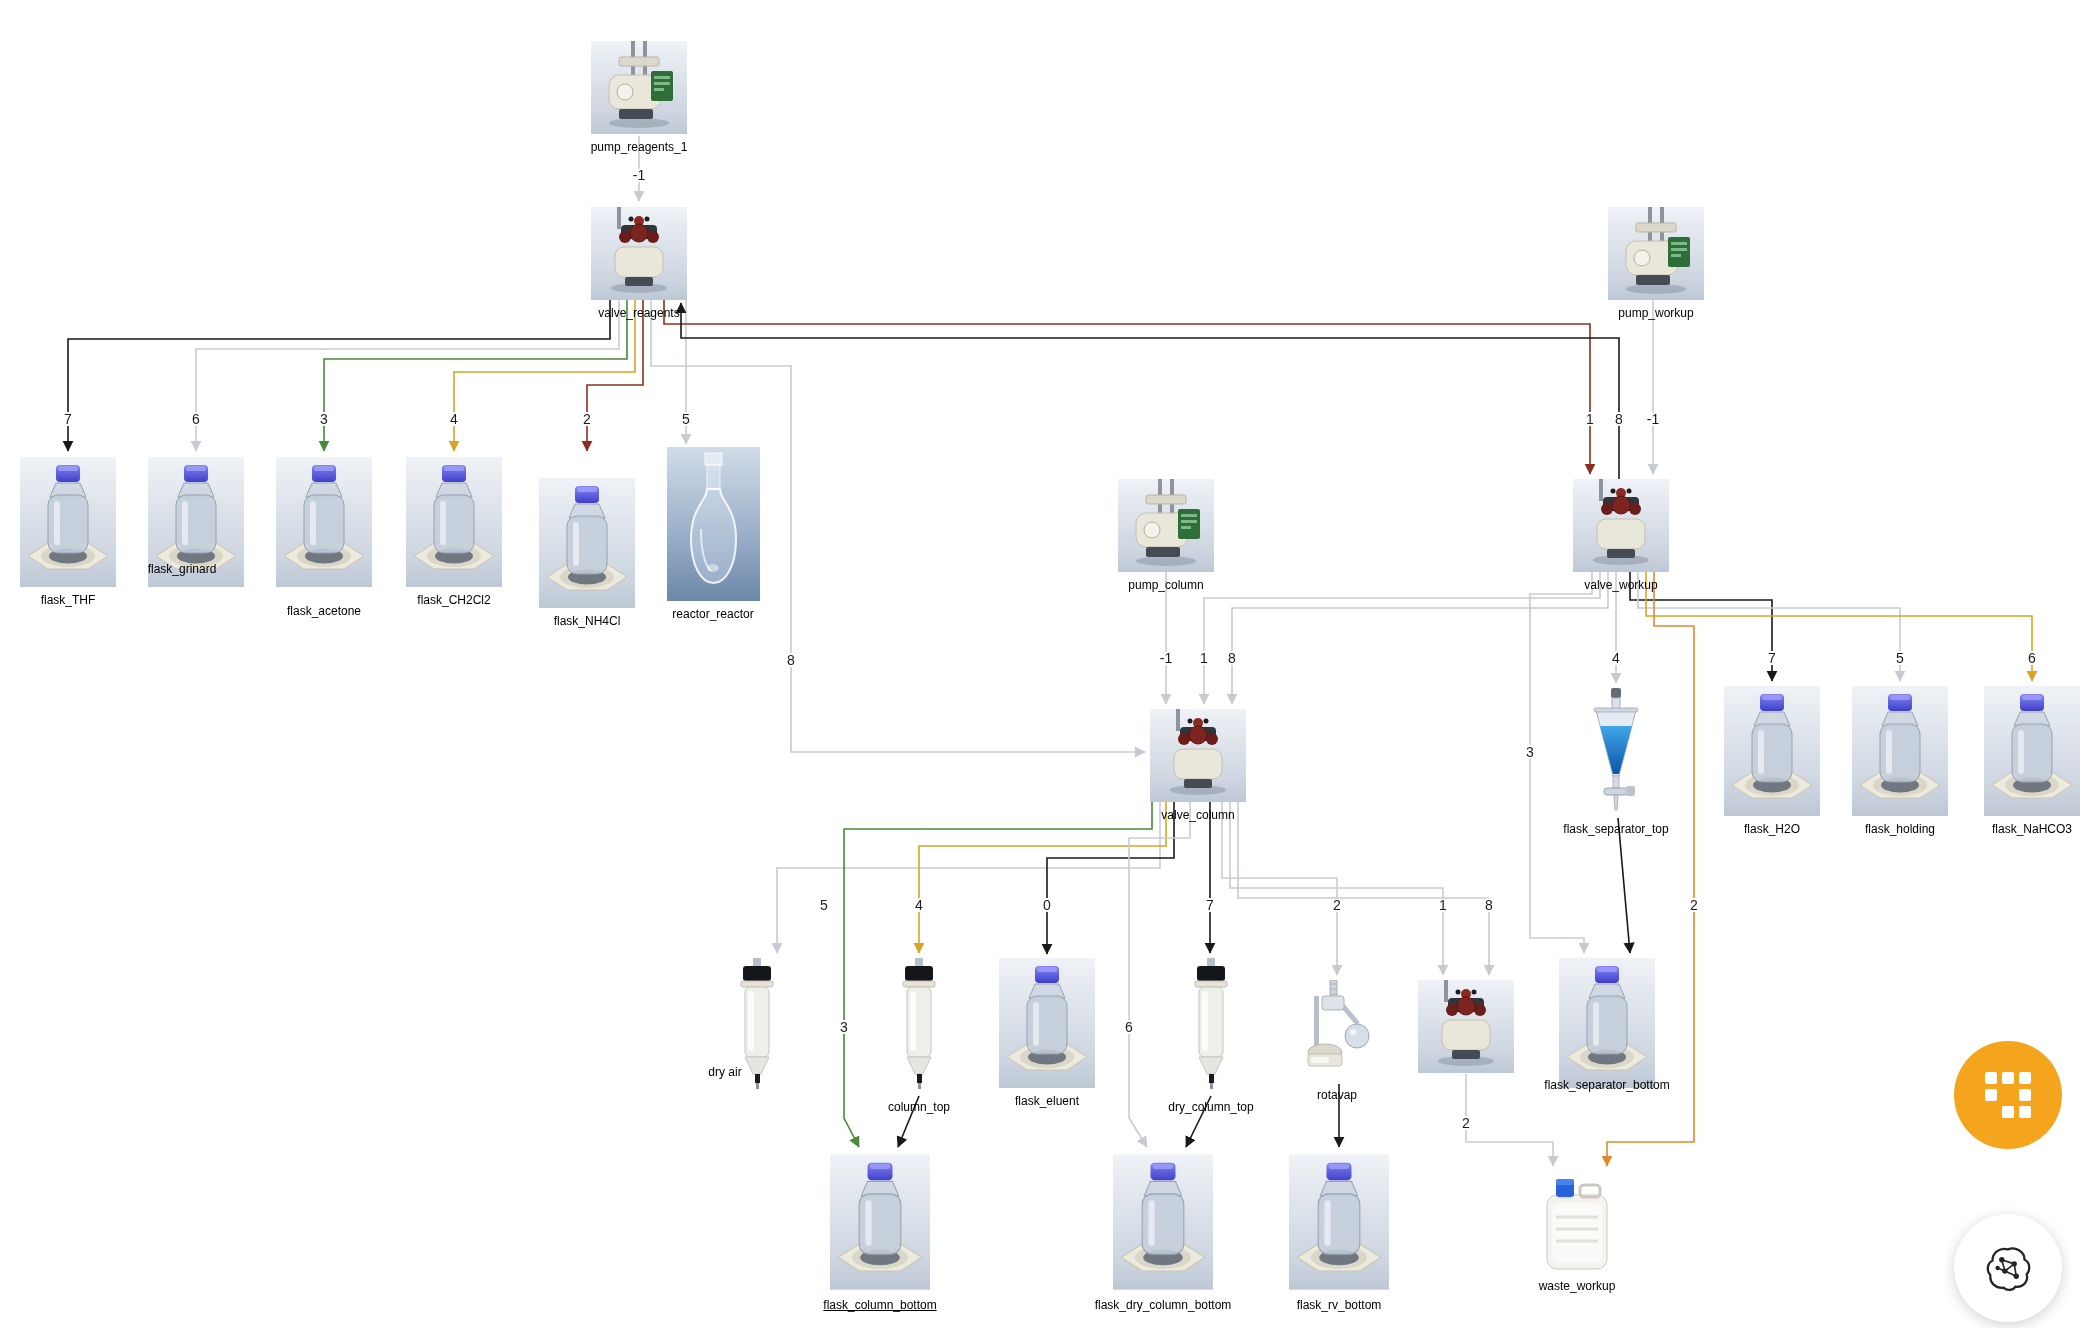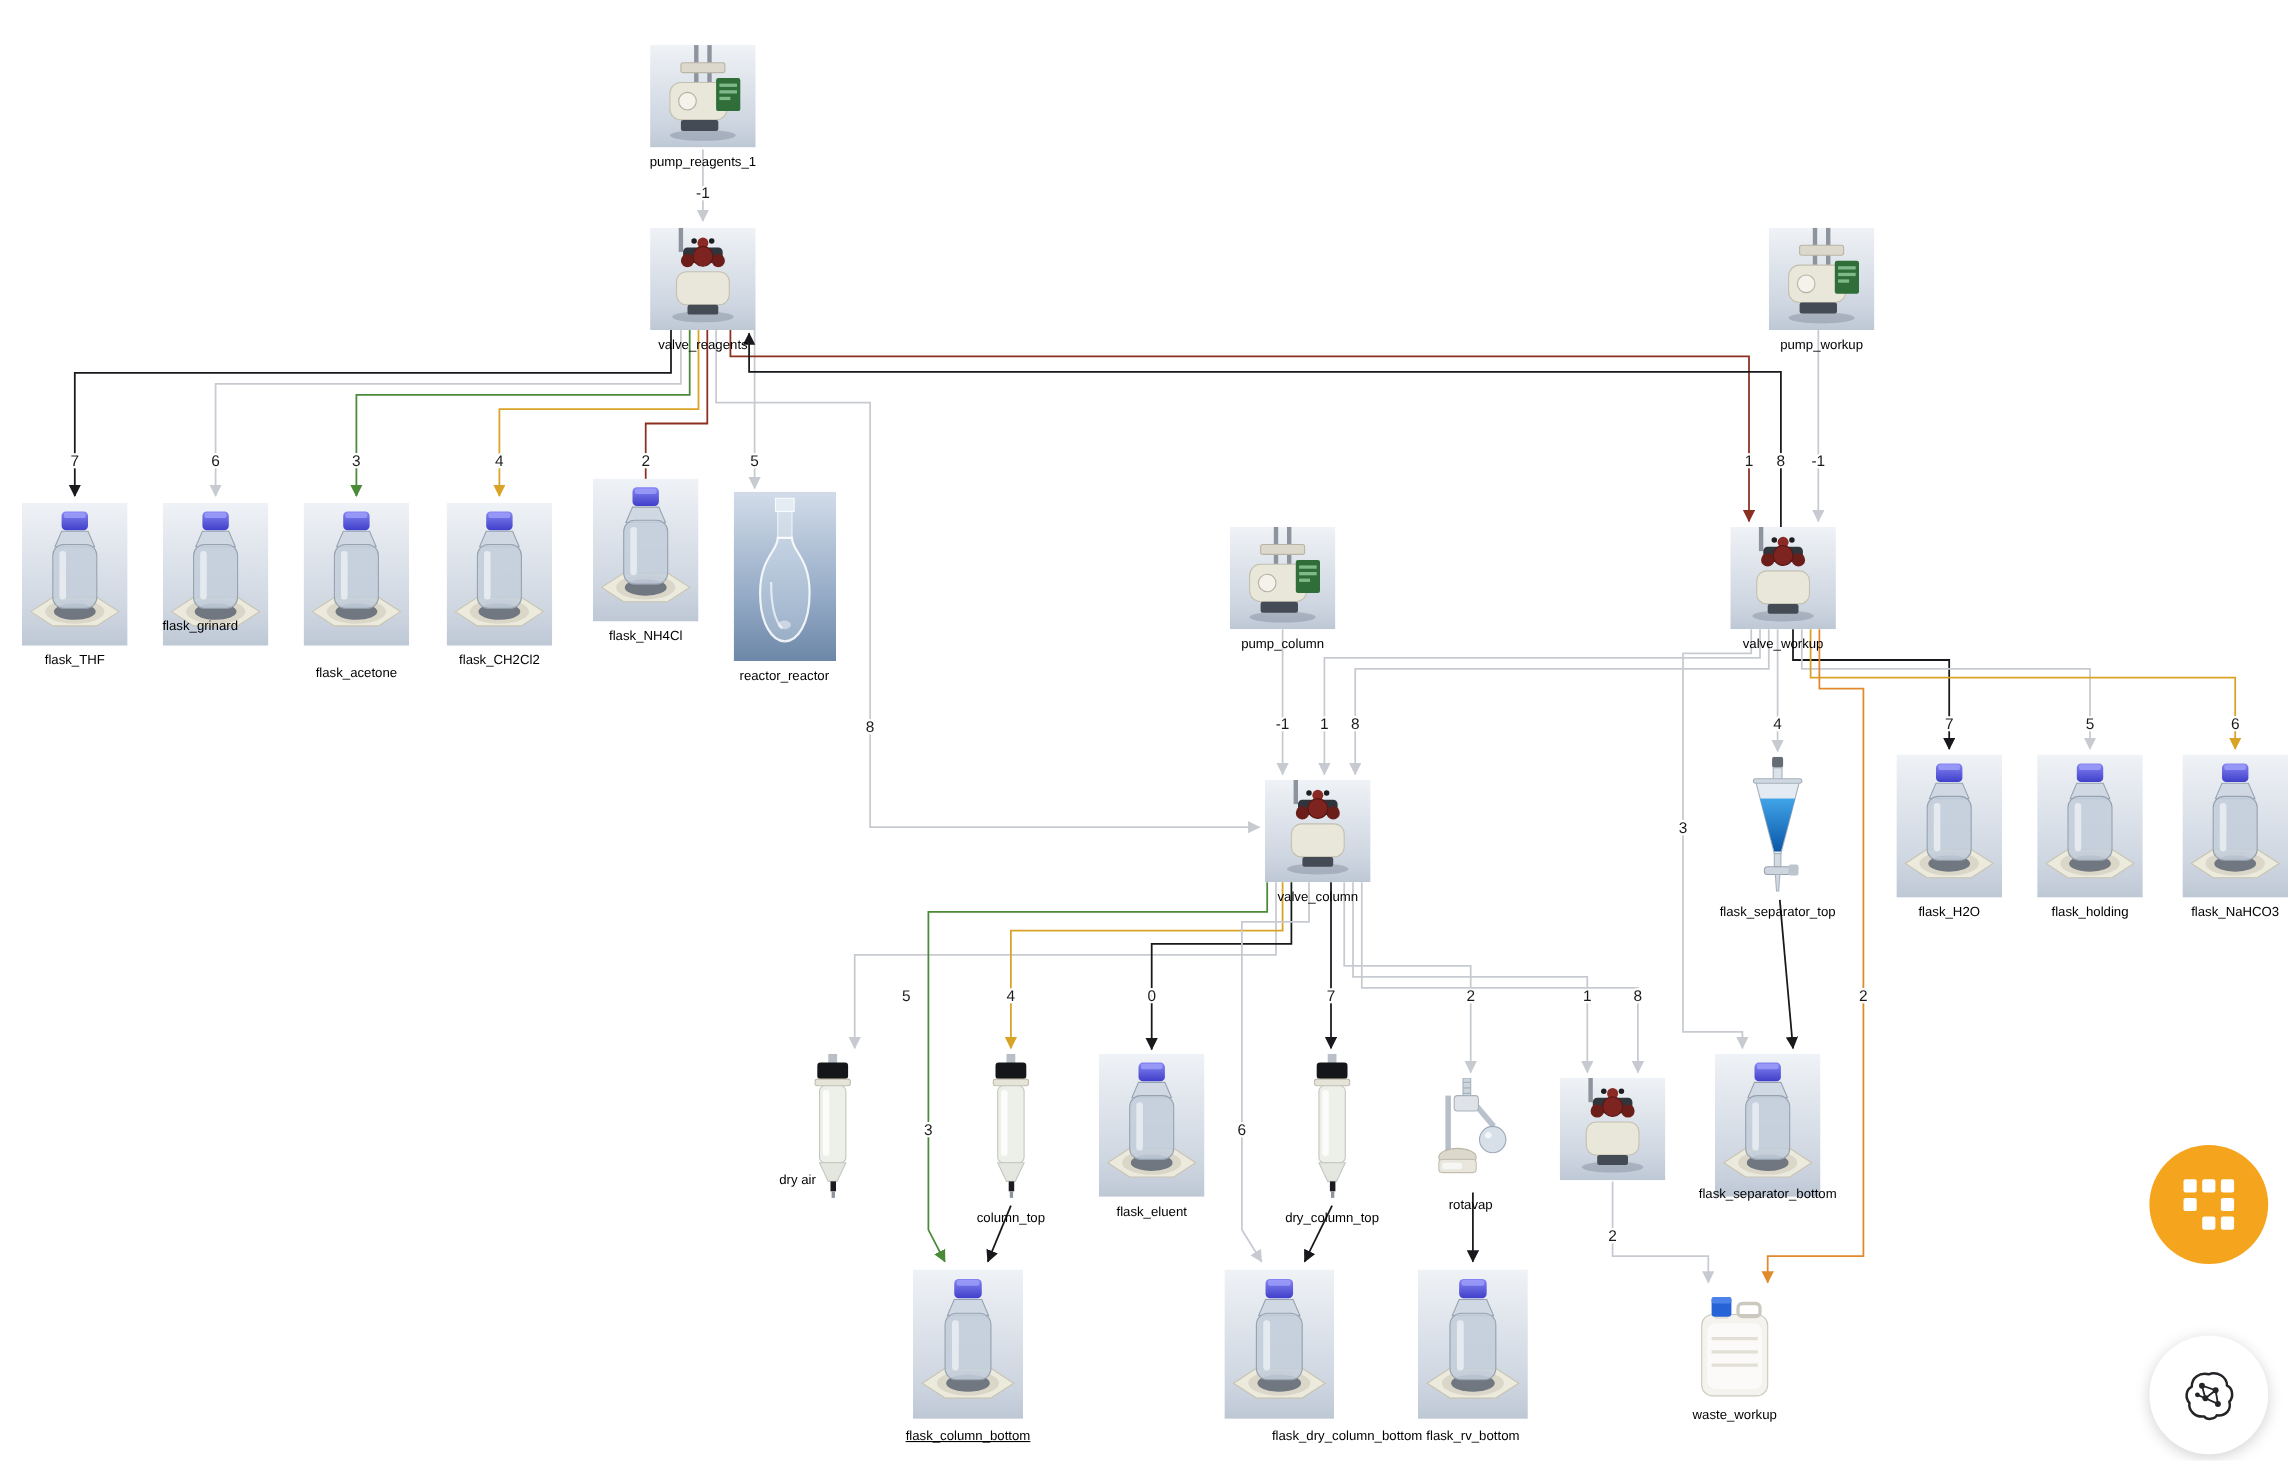--- a/index.html
+++ b/index.html
@@ -139,21 +139,21 @@
           <use href="#sym-flask"></use>
         </svg>
         <div class="node-label" style="width: 260px; left: -82px; top: 136px; margin-top: 11px;">flask_acetone</div>
       </div>
       <div class="node" style="left: 406px; top: 457px; width: 96px; height: 130px;">
         <svg width="96" height="130" class="node-img">
           <use href="#sym-flask"></use>
         </svg>
         <div class="node-label" style="width: 260px; left: -82px; top: 136px;">flask_CH2Cl2</div>
       </div>
-      <div class="node" style="left: 539px; top: 435px; width: 96px; height: 130px;">
+      <div class="node" style="left: 539px; top: 478px; width: 96px; height: 130px;">
         <svg width="96" height="130" class="node-img">
           <use href="#sym-flask"></use>
         </svg>
         <div class="node-label" style="width: 260px; left: -82px; top: 136px;">flask_NH4Cl</div>
       </div>
       <div class="node" style="left: 666.5px; top: 447px; width: 93px; height: 154px;">
         <svg width="93" height="154" class="node-img">
           <use href="#sym-reactor"></use>
         </svg>
         <div class="node-label" style="width: 260px; left: -83.5px; top: 160px;">reactor_reactor</div>
@@ -244,21 +244,21 @@
       <div class="node" style="left: 830px; top: 1152px; width: 100px; height: 140px;">
         <svg width="100" height="140" class="node-img">
           <use href="#sym-flask"></use>
         </svg>
         <div class="node-label" style="width: 260px; left: -80px; top: 146px; text-decoration: underline;">flask_column_bottom</div>
       </div>
       <div class="node" style="left: 1113px; top: 1152px; width: 100px; height: 140px;">
         <svg width="100" height="140" class="node-img">
           <use href="#sym-flask"></use>
         </svg>
-        <div class="node-label" style="width: 260px; left: -80px; top: 146px; text-align: right;">flask_dry_column_bottom</div>
+        <div class="node-label" style="width: 260px; left: -80px; top: 146px;">flask_dry_column_bottom</div>
       </div>
       <div class="node" style="left: 1289px; top: 1152px; width: 100px; height: 140px;">
         <svg width="100" height="140" class="node-img">
           <use href="#sym-flask"></use>
         </svg>
         <div class="node-label" style="width: 260px; left: -80px; top: 146px;">flask_rv_bottom</div>
       </div>
       <div class="node" style="left: 1544px; top: 1171px; width: 66px; height: 102px;">
         <svg width="66" height="102" class="node-img">
           <use href="#sym-jerrycan"></use>

